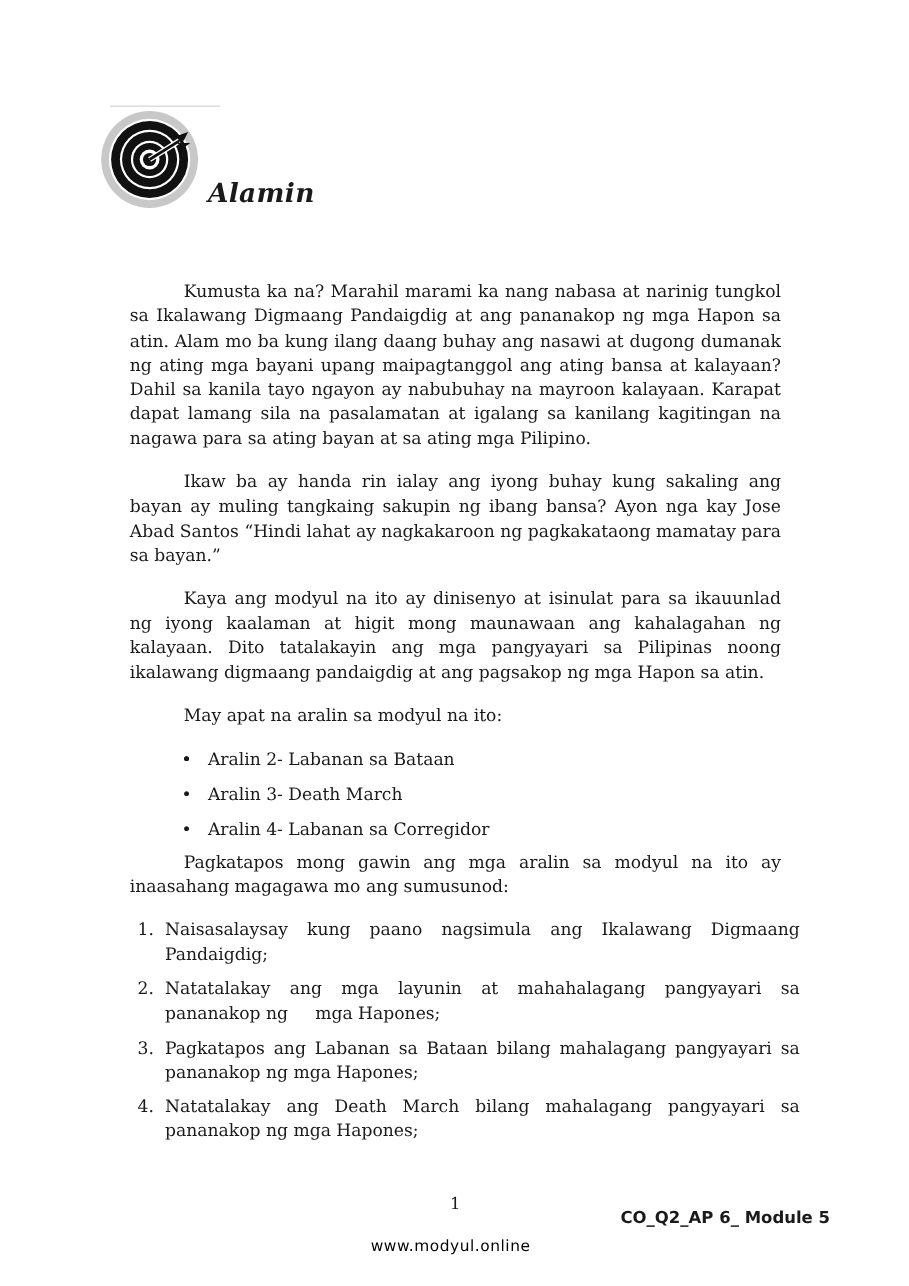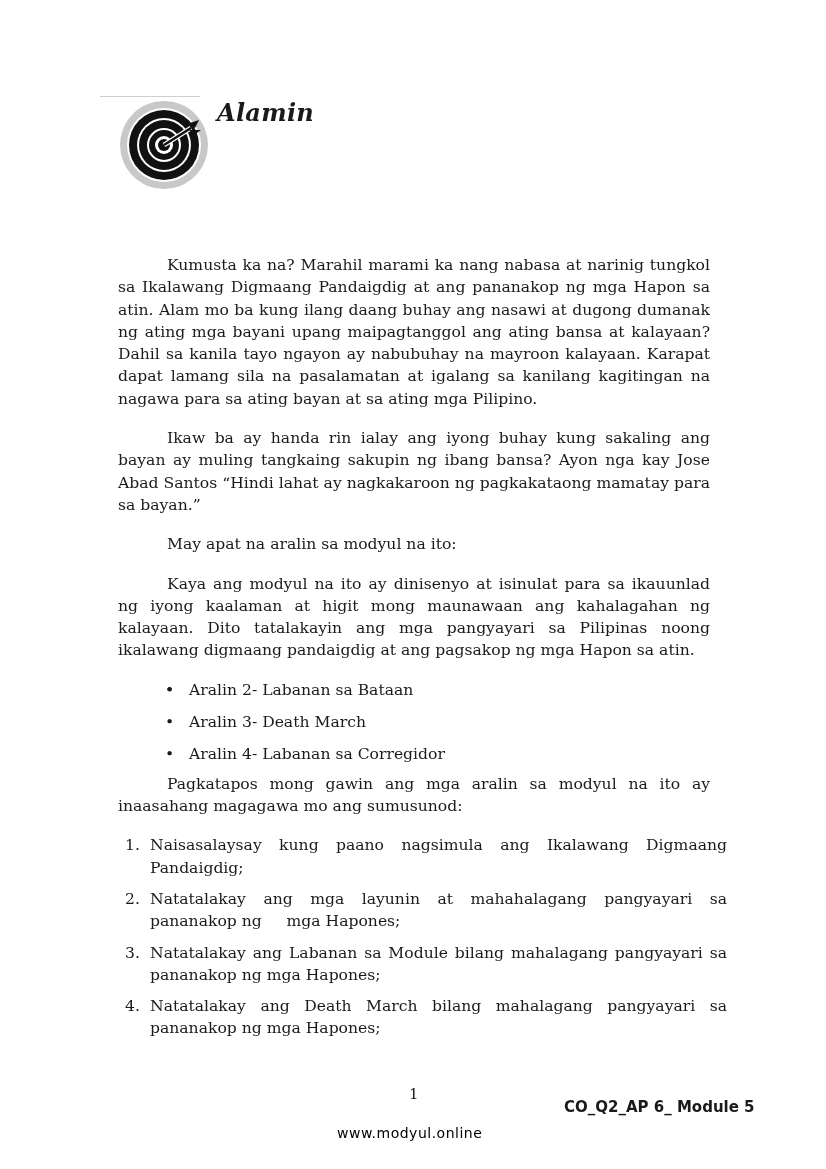--- a/index.html
+++ b/index.html
@@ -1,19 +1,19 @@
 <!DOCTYPE html>
 <html><head>
 <meta charset="utf-8">
 <style>
   html, body { margin: 0; padding: 0; background: #ffffff; }
   body { width: 826px; height: 1169px; position: relative; overflow: hidden;
          font-family: "DejaVu Serif", "Liberation Serif", serif; color: #1a1a1a; }
   .rule { position: absolute; left: 100px; top: 96px; width: 100px; height: 1px; background: #cfcfcf; }
-  .header { position: absolute; left: 119px; top: 100px; display: flex; align-items: flex-start; }
+  .header { position: absolute; left: 91px; top: 100px; display: flex; align-items: flex-end; }
   .target { width: 90px; height: 90px; }
   .title { font-family: "DejaVu Serif", serif; font-weight: bold; font-style: italic; font-size: 24px;
            margin-left: 8px; margin-top: -2px; letter-spacing: 0.3px; }
   .content { position: absolute; left: 101px; top: 237px; width: 626px; font-size: 15.6px; line-height: 22.3px; }
   p { margin: 17px; text-align: justify; }
   .indent { text-indent: 49px; }
   .gap { margin-top: 15px; }
   ul { list-style: none; margin: 16px 0 0 0; padding: 0; }
   ul li { position: relative; padding-left: 88px; margin-bottom: 10px; line-height: 22px; }
   ul li .bullet { position: absolute; left: 64px; top: 0; }
@@ -46,35 +46,35 @@
     <line x1="45" y1="45" x2="72" y2="28" stroke="#111111" stroke-width="2.5"></line>
     <path d="M68 24 L80 20 L76 28 Z" fill="#111111"></path>
     <path d="M70 30 L82 30 L75 35 Z" fill="#111111"></path>
   </svg>
   <div class="title">Alamin</div>
 </div>
 
 <div class="content">
   <p class="indent">Kumusta ka na? Marahil marami ka nang nabasa at narinig tungkol sa Ikalawang Digmaang Pandaigdig at ang pananakop ng mga Hapon sa atin. Alam mo ba kung ilang daang buhay ang nasawi at dugong dumanak ng ating mga bayani upang maipagtanggol ang ating bansa at kalayaan? Dahil sa kanila tayo ngayon ay nabubuhay na mayroon kalayaan. Karapat dapat lamang sila na pasalamatan at igalang sa kanilang kagitingan na nagawa para sa ating bayan at sa ating mga Pilipino.</p>
   <p class="indent gap">Ikaw ba ay handa rin ialay ang iyong buhay kung sakaling ang bayan ay muling tangkaing sakupin ng ibang bansa? Ayon nga kay Jose Abad Santos “Hindi lahat ay nagkakaroon ng pagkakataong mamatay para sa bayan.”</p>
+  <p class="indent gap">Kaya ang modyul na ito ay dinisenyo at isinulat para sa ikauunlad ng iyong kaalaman at higit mong maunawaan ang kahalagahan ng kalayaan. Dito tatalakayin ang mga pangyayari sa Pilipinas noong ikalawang digmaang pandaigdig at ang pagsakop ng mga Hapon sa atin.</p>
   <p class="indent gap">May apat na aralin sa modyul na ito:</p>
-  <p class="indent gap">Kaya ang modyul na ito ay dinisenyo at isinulat para sa ikauunlad ng iyong kaalaman at higit mong maunawaan ang kahalagahan ng kalayaan. Dito tatalakayin ang mga pangyayari sa Pilipinas noong ikalawang digmaang pandaigdig at ang pagsakop ng mga Hapon sa atin.</p>
 
   <ul>
     <li><span class="bullet">•</span></li>
     <li><span class="bullet">•</span><span>Aralin 2- Labanan sa Bataan</span></li>
     <li><span class="bullet">•</span><span>Aralin 3- Death March</span></li>
     <li><span class="bullet">•</span><span>Aralin 4- Labanan sa Corregidor</span></li>
   </ul>
 
   <p class="indent" style="margin-top:-2px">Pagkatapos mong gawin ang mga aralin sa modyul na ito ay inaasahang magagawa mo ang sumusunod:</p>
 
   <ol>
     <li><span class="num">1.</span><span>Naisasalaysay kung paano nagsimula ang Ikalawang Digmaang Pandaigdig;</span></li>
     <li><span class="num">2.</span><span style="white-space:pre-wrap">Natatalakay ang mga layunin at mahahalagang pangyayari sa pananakop ng     mga Hapones;</span></li>
-    <li><span class="num">3.</span><span>Natatalakay ang Labanan sa Module bilang mahalagang pangyayari sa pananakop ng mga Hapones;</span></li>
+    <li><span class="num">3.</span><span>Pagkatapos ang Labanan sa Bataan bilang mahalagang pangyayari sa pananakop ng mga Hapones;</span></li>
     <li><span class="num">4.</span><span>Natatalakay ang Death March bilang mahalagang pangyayari sa pananakop ng mga Hapones;</span></li>
   </ol>
 </div>
 
 <div class="page-num">1</div>
 <div class="module-code">CO_Q2_AP 6_ Module 5</div>
 <div class="watermark">www.modyul.online</div>
 
 </body></html>

